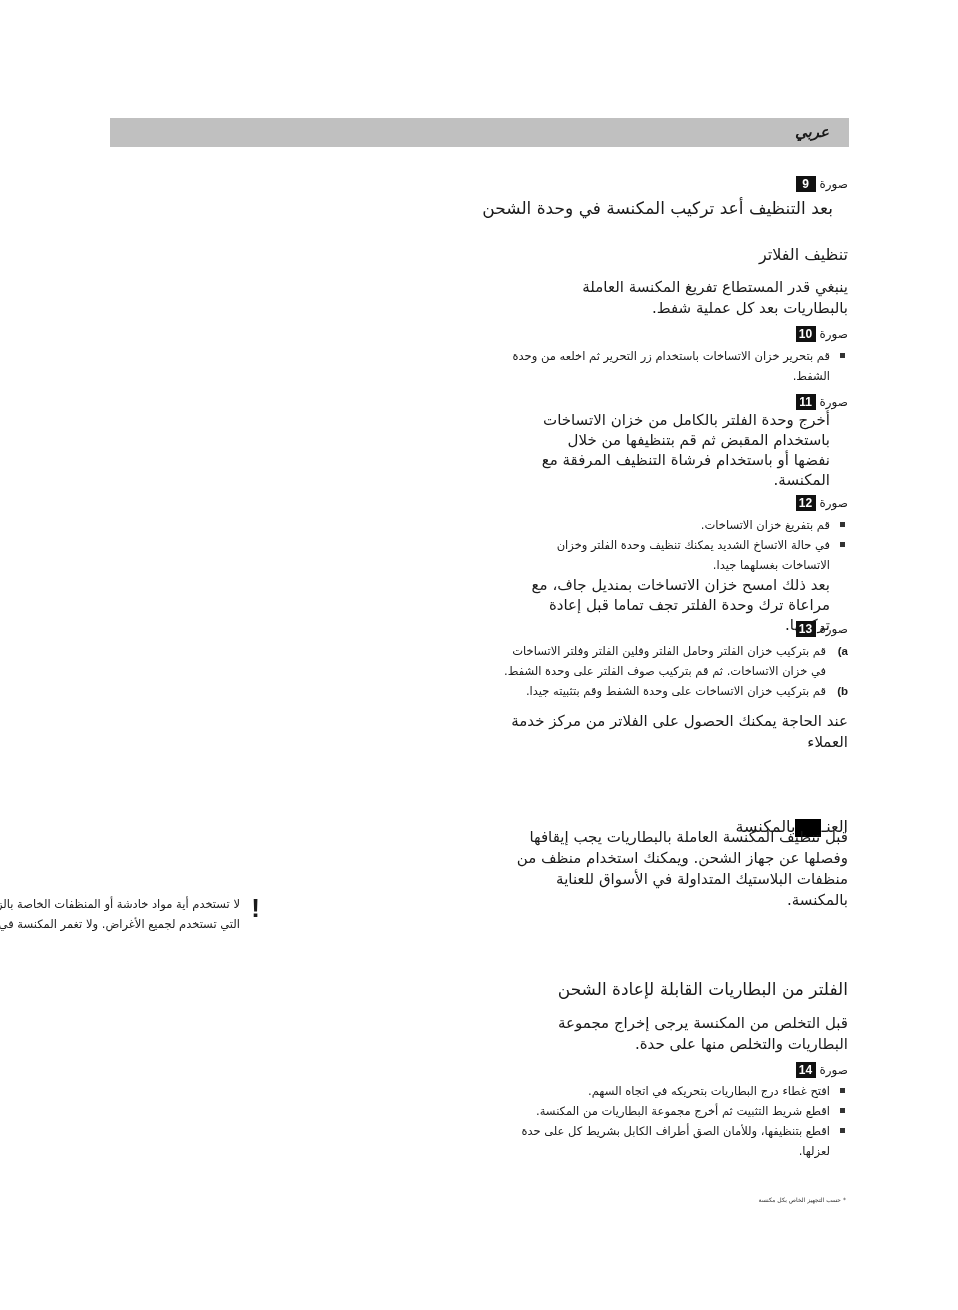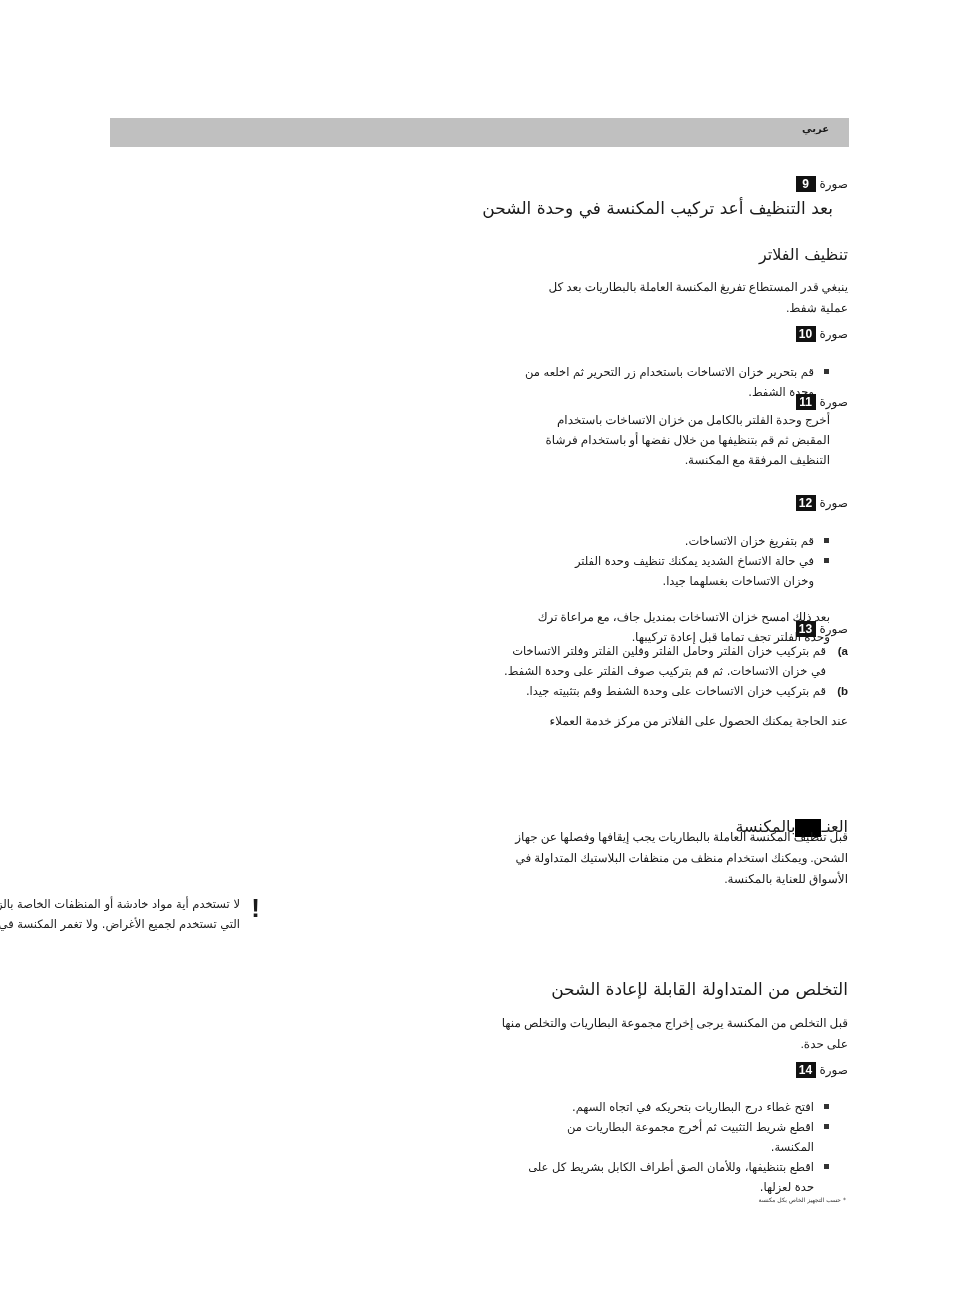--- a/index.html
+++ b/index.html
@@ -1,27 +1,27 @@
 <!DOCTYPE html>
 <html><head>
 <meta charset="utf-8">
 <style>
   html, body { margin:0; padding:0; background:#ffffff; }
   body { width:958px; height:1310px; position:relative; overflow:hidden;
          font-family:"DejaVu Sans","Liberation Sans",sans-serif; color:#1a1a1a; }
   .header-bar { position:absolute; left:110px; top:118px; width:739px; height:29px;
                 background:#c0c0c0; }
-  .header-bar .lang { position:absolute; right:20px; top:5px; font-size:10px; font-weight:bold; direction:rtl; }
+  .header-bar .lang { position:absolute; right:20px; top:5px; font-size:15px; font-weight:bold; direction:rtl;font-style:italic; }
   .col { position:absolute; left:498px; width:350px; direction:rtl; text-align:right; }
   .fig { position:absolute; right:110px; direction:rtl; font-size:12px; display:flex; align-items:center; gap:4px; }
   .fig .num { background:#111; color:#fff; font-weight:bold; font-size:12px; padding:0 3px; min-width:14px; text-align:center; line-height:16px; font-family:"Liberation Sans",sans-serif; }
   .h-title { font-size:17px; font-weight:normal; }
   .h-section { font-size:16px; font-weight:normal; letter-spacing:0.5px; }
-  .p { font-size:12px; line-height:21px;font-family:Liberation Serif, serif; }
-  .bullets { list-style:none; margin:16px; padding:0; }
+  .p { font-size:15px; line-height:21px; }
+  .bullets { list-style:none; margin:0; padding:0; }
   .bullets li { position:relative; padding-right:18px; font-size:11.5px; line-height:20px; }
   .bullets li::before { content:""; position:absolute; right:3px; top:7px; width:5px; height:5px; background:#333; }
   .indent { padding-right:18px; }
   .alpha li { position:relative; padding-right:22px; font-size:11.5px; line-height:20px; list-style:none; }
   .alpha { margin:0; padding:0; }
   .alpha .lbl { position:absolute; right:0; top:0; font-weight:bold; font-family:"Liberation Sans",sans-serif; }
   .warn { position:relative; padding-right:22px; font-size:11.5px; line-height:20px; }
   .warn .mark { position:absolute; right:2px; top:0px; font-size:26px; font-weight:bold; line-height:28px; font-family:"Liberation Sans",sans-serif; }
   .redact { display:inline-block; width:26px; height:18px; background:#000; vertical-align:middle; }
   .foot { position:absolute; right:112px; top:1196px; font-size:6px; color:#333; direction:rtl; }
@@ -90,21 +90,21 @@
 
 <div class="col h-section" style="top:793px; right:110px; left:auto; width:auto;margin-top:24px;">
   <span>العنـ</span><span class="redact"></span><span>بالمكنسة</span>
 </div>
 <div class="col p" style="top:827px; right:110px; left:auto; width:350px;">قبل تنظيف المكنسة العاملة بالبطاريات يجب إيقافها وفصلها عن جهاز الشحن. ويمكنك استخدام منظف من منظفات البلاستيك المتداولة في الأسواق للعناية بالمكنسة.</div>
 <div class="col warn" style="top:894px; right:110px; left:auto; width:350px;">
   <span class="mark">!</span>
   <span>لا تستخدم أية مواد خادشة أو المنظفات الخاصة بالزجاج أو تلك المنظفات التي تستخدم لجميع الأغراض. ولا تغمر المكنسة في الماء أبدا</span>
 </div>
 
-<div class="col h-section" style="top:979px; right:110px; left:auto; width:auto; font-size:17px;">التخلص من المتداولة القابلة لإعادة الشحن</div>
+<div class="col h-section" style="top:979px; right:110px; left:auto; width:auto; font-size:17px;">الفلتر من البطاريات القابلة لإعادة الشحن</div>
 <div class="col p" style="top:1013px; right:110px; left:auto; width:350px;">قبل التخلص من المكنسة يرجى إخراج مجموعة البطاريات والتخلص منها على حدة.</div>
 
 <div class="fig" style="top:1062px;">
   <span>صورة</span>
   <span class="num">14</span>
 </div>
 <div class="col" style="top:1081px; right:110px; left:auto; width:340px;">
   <ul class="bullets">
     <li>افتح غطاء درج البطاريات بتحريكه في اتجاه السهم.</li>
     <li>اقطع شريط التثبيت ثم أخرج مجموعة البطاريات من المكنسة.</li>

